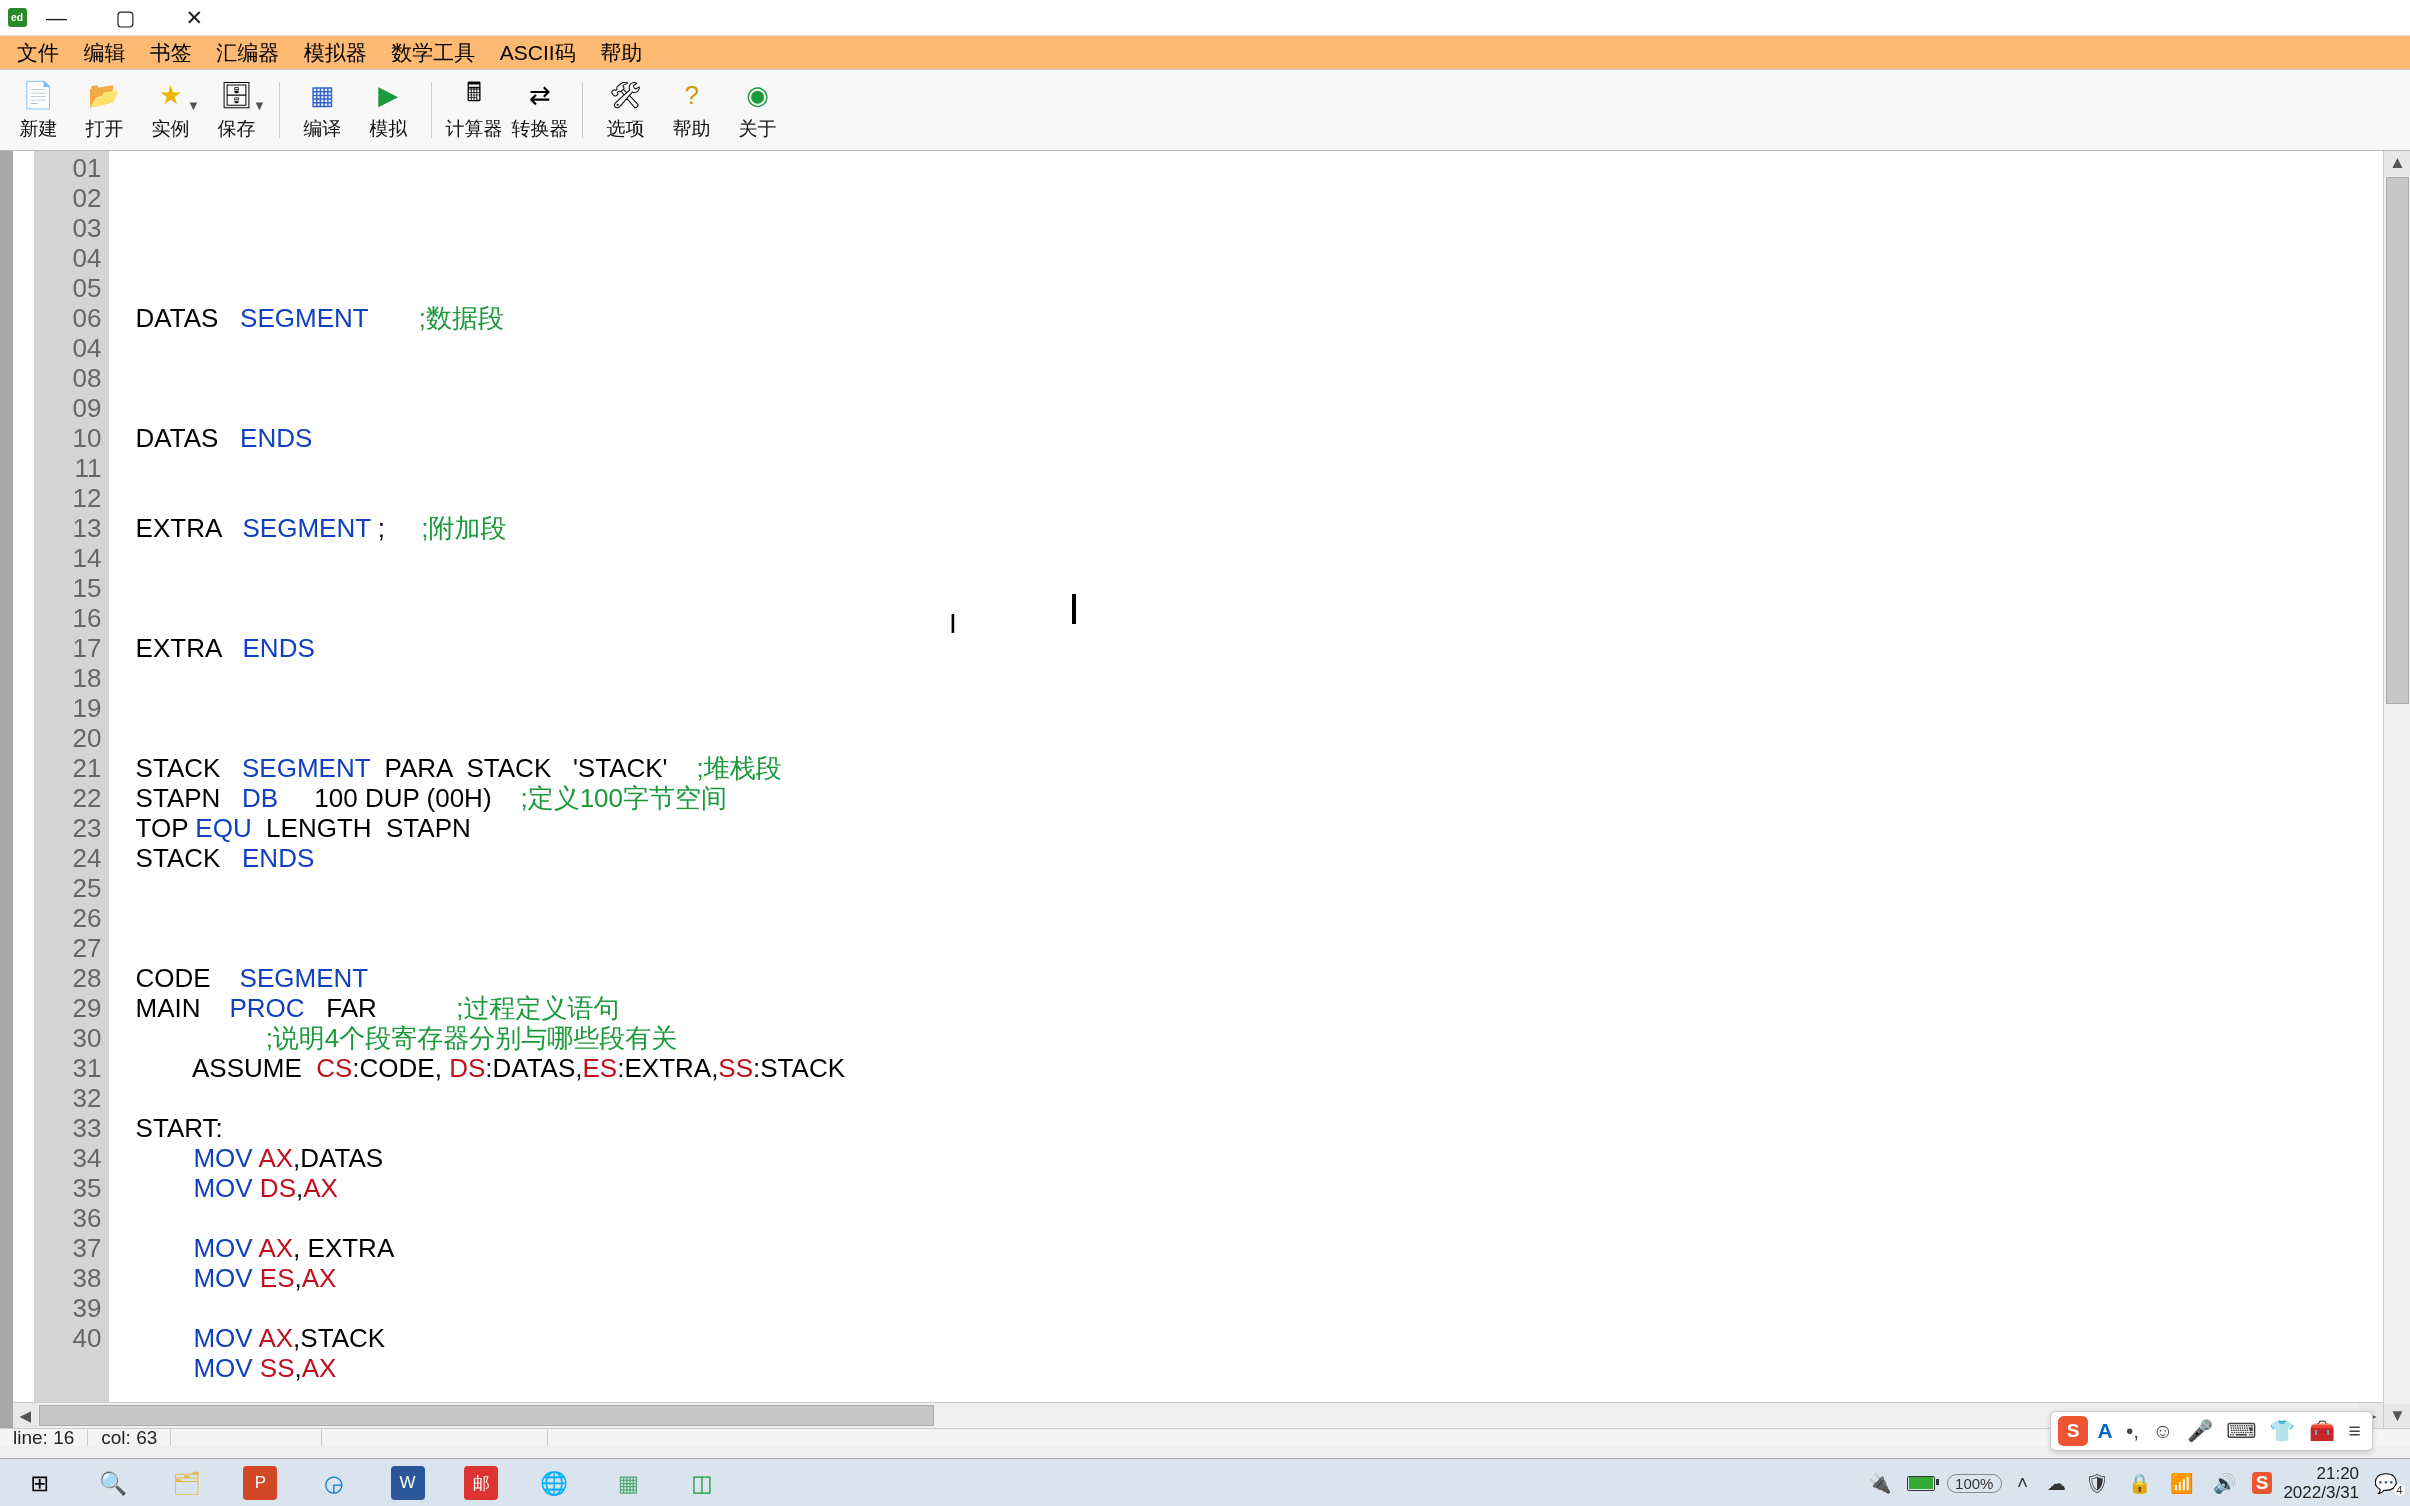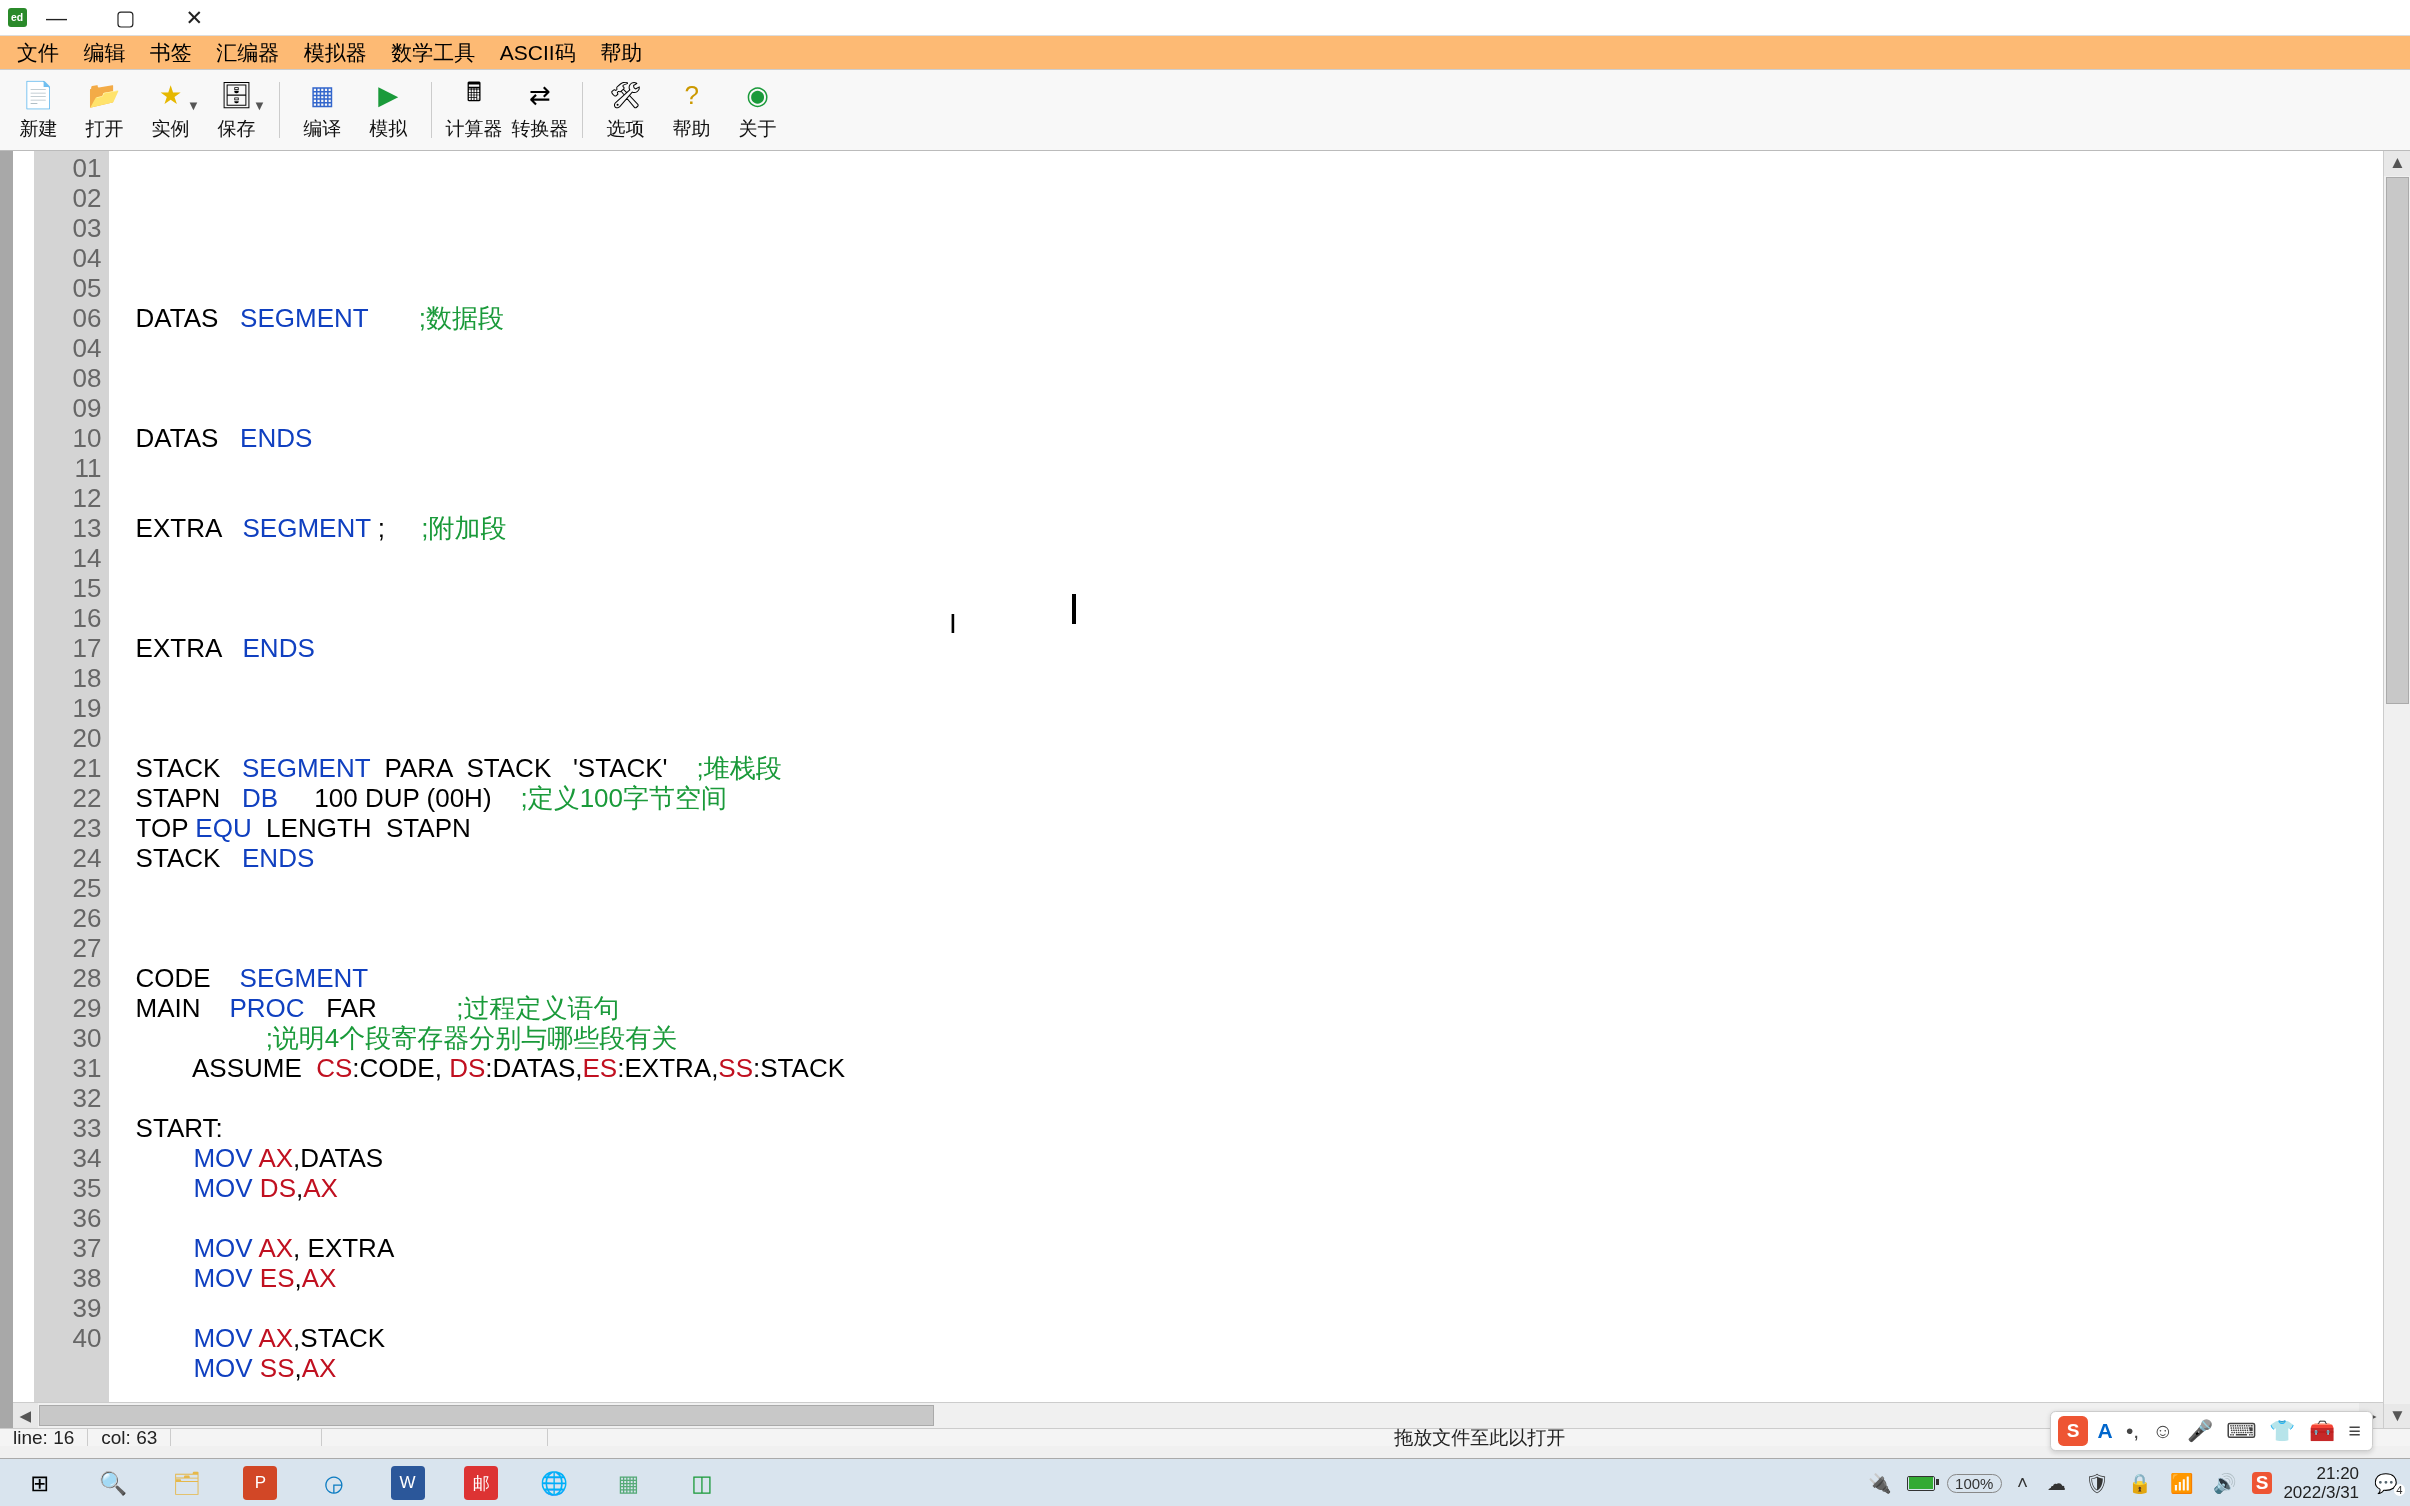--- a/index.html
+++ b/index.html
@@ -201,21 +201,20 @@
   <div class="cell">
     <span>line:</span>&nbsp;
     <span>16</span>
   </div>
   <div class="cell">
     <span>col:</span>&nbsp;
     <span>63</span>
   </div>
   <div class="cell" style="width:151px;"></div>
   <div class="cell" style="width:226px;"></div>
-  <div class="spacer">拖放文件至此以打开</div>
 </div>
 
 <div class="ime-bar">
   <div class="ime-main">S</div>
   <span class="ime-icon" style="color:#06c;font-weight:bold;">A</span>
   <span class="ime-icon">•,</span>
   <span class="ime-icon">☺</span>
   <span class="ime-icon">🎤</span>
   <span class="ime-icon">⌨</span>
   <span class="ime-icon">👕</span>

